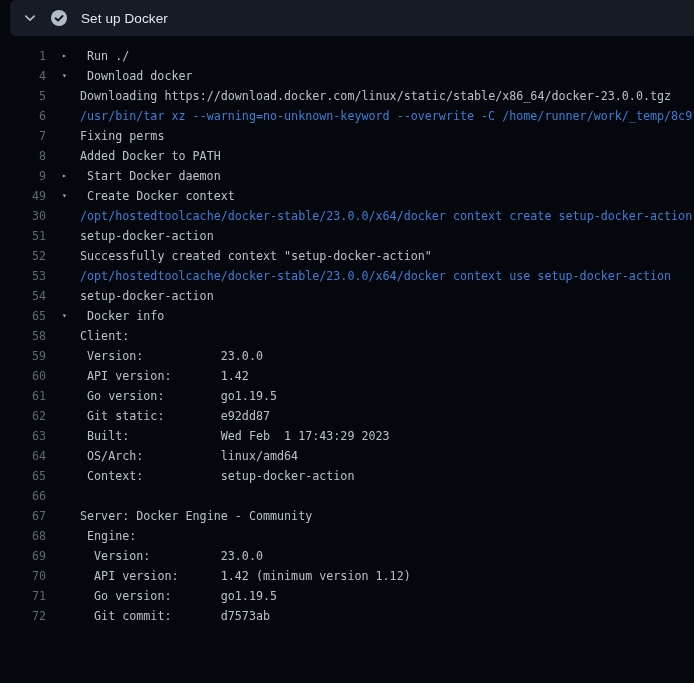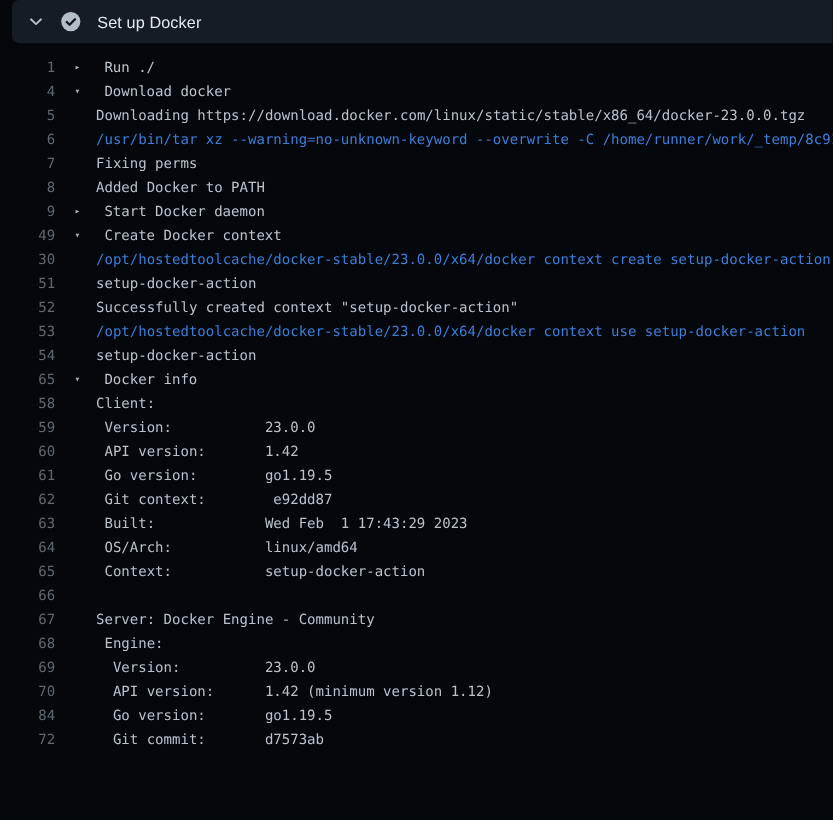--- a/index.html
+++ b/index.html
@@ -151,21 +151,21 @@
     <span class="body"><span class="txt"> API version:       1.42</span></span>
   </div>
 
   <div class="row">
     <span class="num">61</span>
     <span class="body"><span class="txt"> Go version:        go1.19.5</span></span>
   </div>
 
   <div class="row">
     <span class="num">62</span>
-    <span class="body"><span class="txt"> Git context:        e92dd87</span></span>
+    <span class="body"><span class="txt"> Git static:        e92dd87</span></span>
   </div>
 
   <div class="row">
     <span class="num">63</span>
     <span class="body"><span class="txt"> Built:             Wed Feb  1 17:43:29 2023</span></span>
   </div>
 
   <div class="row">
     <span class="num">64</span>
     <span class="body"><span class="txt"> OS/Arch:           linux/amd64</span></span>
@@ -195,21 +195,21 @@
     <span class="num">69</span>
     <span class="body"><span class="txt">  Version:          23.0.0</span></span>
   </div>
 
   <div class="row">
     <span class="num">70</span>
     <span class="body"><span class="txt">  API version:      1.42 (minimum version 1.12)</span></span>
   </div>
 
   <div class="row">
-    <span class="num">84</span>
+    <span class="num">71</span>
     <span class="body"><span class="txt">  Go version:       go1.19.5</span></span>
   </div>
 
   <div class="row">
     <span class="num">72</span>
     <span class="body"><span class="txt">  Git commit:       d7573ab</span></span>
   </div>
 </div>
 
 </div>

